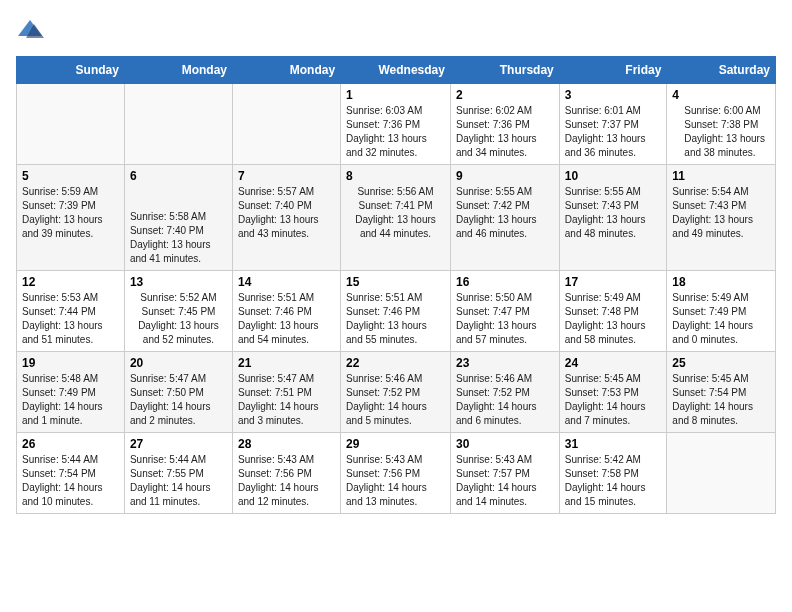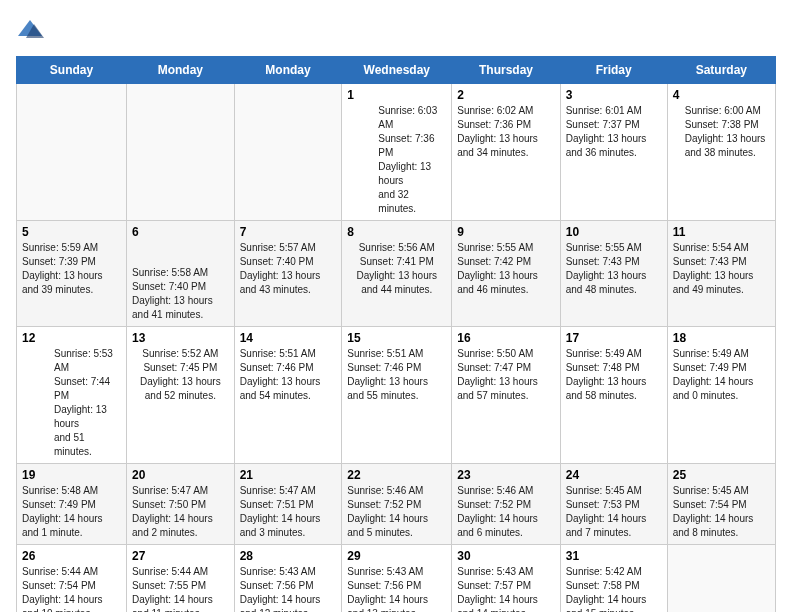--- a/index.html
+++ b/index.html
@@ -47,21 +47,21 @@
       color: #333;
     }
     table {
       width: 100%;
       border-collapse: collapse;
       font-size: 10.5px;
     }
     th {
       background-color: #2c6fba;
       color: #fff;
-      text-align: center;
+      text-align: right;
       padding: 6px 5px;
       font-size: 12px;
       border: 1px solid #2c6fba;
     }
     td {
       border: 1px solid #ccc;
       vertical-align: top;
       padding: 4px 5px;
       height: 80px;
       width: 113px;
@@ -118,21 +118,21 @@
         <th>Saturday</th>
       </tr>
   </thead>
   <tbody id="calendar-body">
   <tr>
         <td class="empty"></td>
         <td class="empty"></td>
         <td class="empty"></td>
         <td>
           <span class="day-num">1</span>
-          <div class="day-info" style="white-space: pre-line; margin-left: 31px;">Sunrise: 6:03 AM
+          <div class="day-info" style="white-space: pre-line;">Sunrise: 6:03 AM
 Sunset: 7:36 PM
 Daylight: 13 hours
 and 32 minutes.</div>
         </td>
         <td>
           <span class="day-num">2</span>
           <div class="day-info" style="white-space: pre-line;">Sunrise: 6:02 AM
 Sunset: 7:36 PM
 Daylight: 13 hours
 and 34 minutes.</div>
@@ -199,21 +199,21 @@
           <span class="day-num">11</span>
           <div class="day-info" style="white-space: pre-line;">Sunrise: 5:54 AM
 Sunset: 7:43 PM
 Daylight: 13 hours
 and 49 minutes.</div>
         </td>
       </tr>
       <tr>
         <td>
           <span class="day-num">12</span>
-          <div class="day-info" style="white-space: pre-line; margin-left: 32px;">Sunrise: 5:53 AM
+          <div class="day-info" style="white-space: pre-line;">Sunrise: 5:53 AM
 Sunset: 7:44 PM
 Daylight: 13 hours
 and 51 minutes.</div>
         </td>
         <td>
           <span class="day-num">13</span>
           <div class="day-info" style="white-space: pre-line; text-align: center;">Sunrise: 5:52 AM
 Sunset: 7:45 PM
 Daylight: 13 hours
 and 52 minutes.</div>

